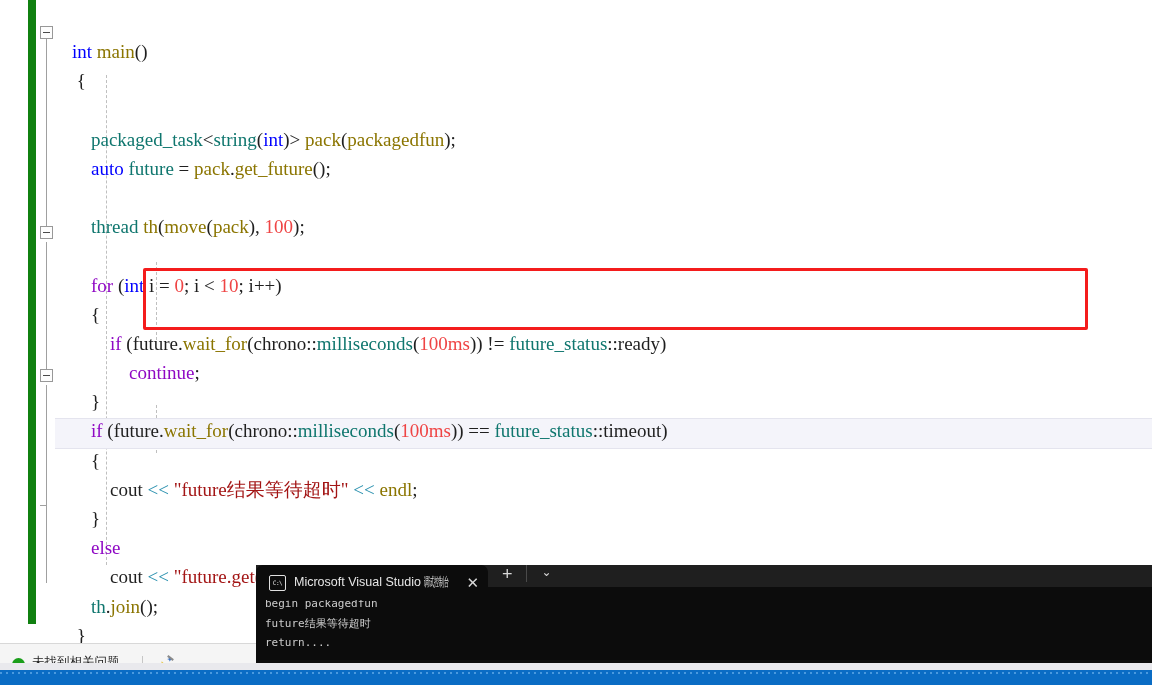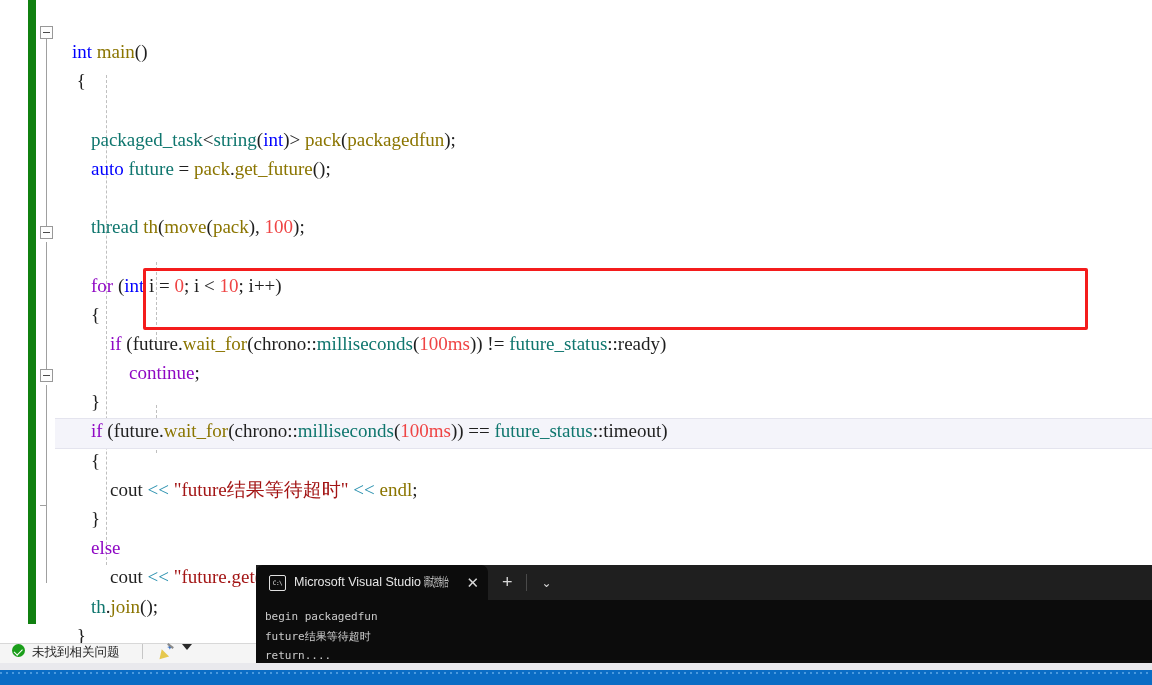--- a/index.html
+++ b/index.html
@@ -134,24 +134,23 @@
     position: absolute;
     left: 256px;
     top: 565px;
     width: 896px;
     height: 120px;
     background: #0c0c0c;
     overflow: hidden;
   }
   #terminal-tabstrip {
     position: relative;
-    height: 35px;
+    height: 22px;
     background: #1f1f1f;
     display: flex;
-    align-items: flex-end;
   }
   .term-tab {
     height: 35px;
     display: flex;
     align-items: center;
     gap: 8px;
     padding: 0 9px 0 13px;
     background: #0c0c0c;
     border-top-left-radius: 7px;
     border-top-right-radius: 7px;
@@ -222,21 +221,21 @@
   
   #problems-bar {
     position: absolute;
     left: 0;
     top: 643px;
     width: 256px;
     height: 27px;
     background: #f5f5f5;
     border-top: 1px solid #d8d8d8;
     display: flex;
-    align-items: flex-start;
+    align-items: flex-end;
     font-size: 12.5px;
     color: #1f1f1f;
   }
   .ok-icon {
     width: 13px; height: 13px;
     border-radius: 50%;
     background: #1a9e1a;
     margin-left: 12px;
     position: relative;
     flex: 0 0 auto;

